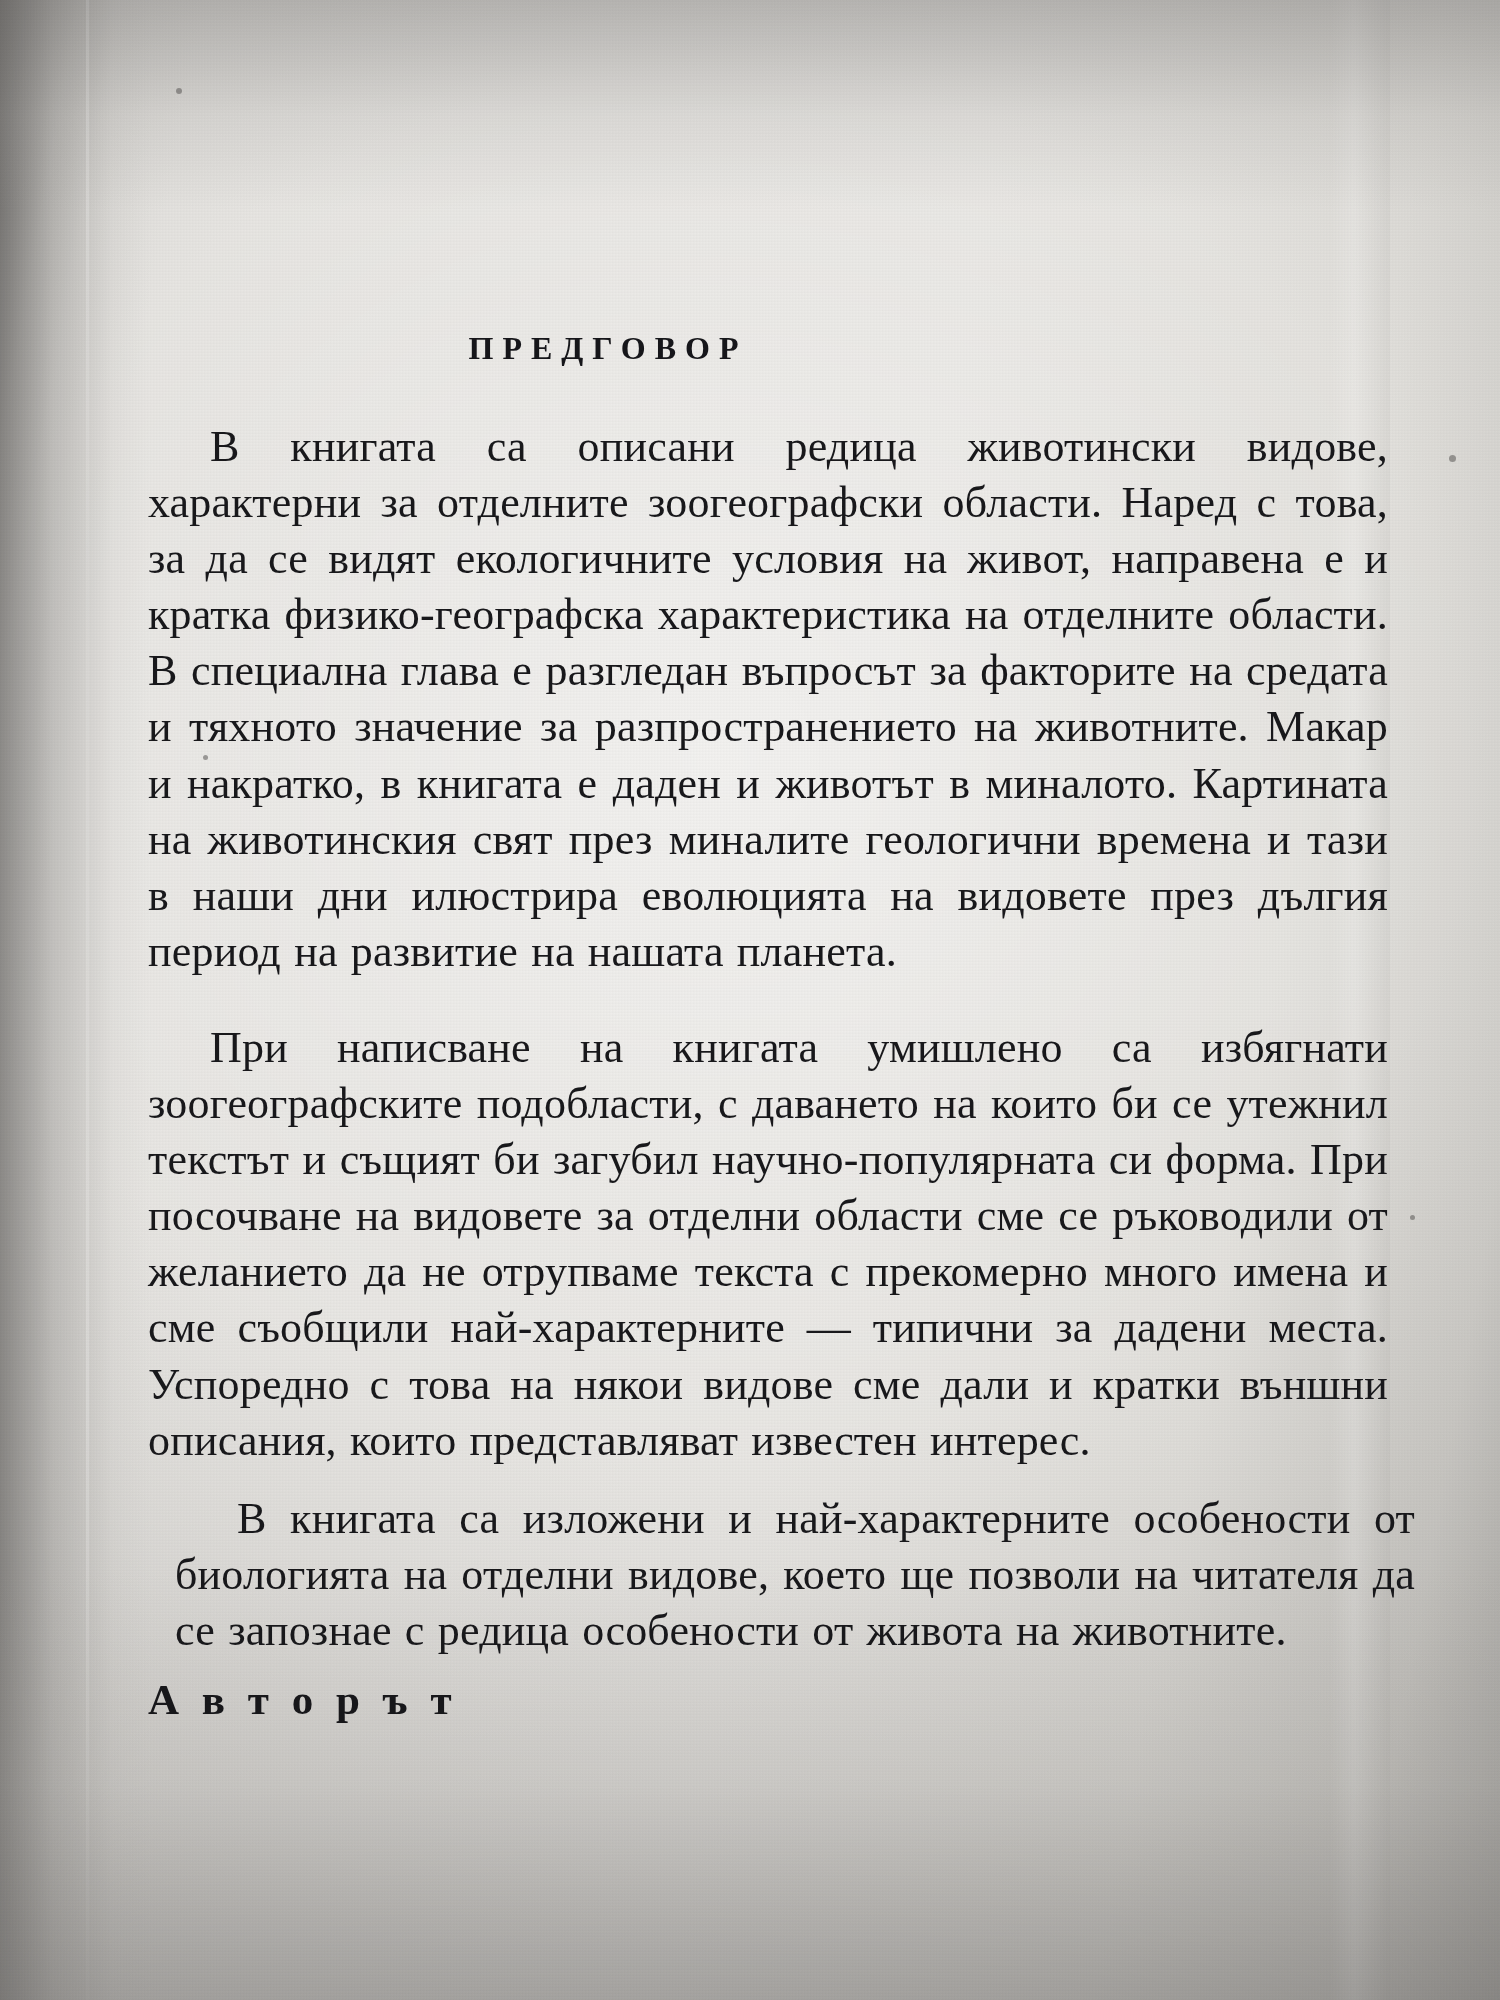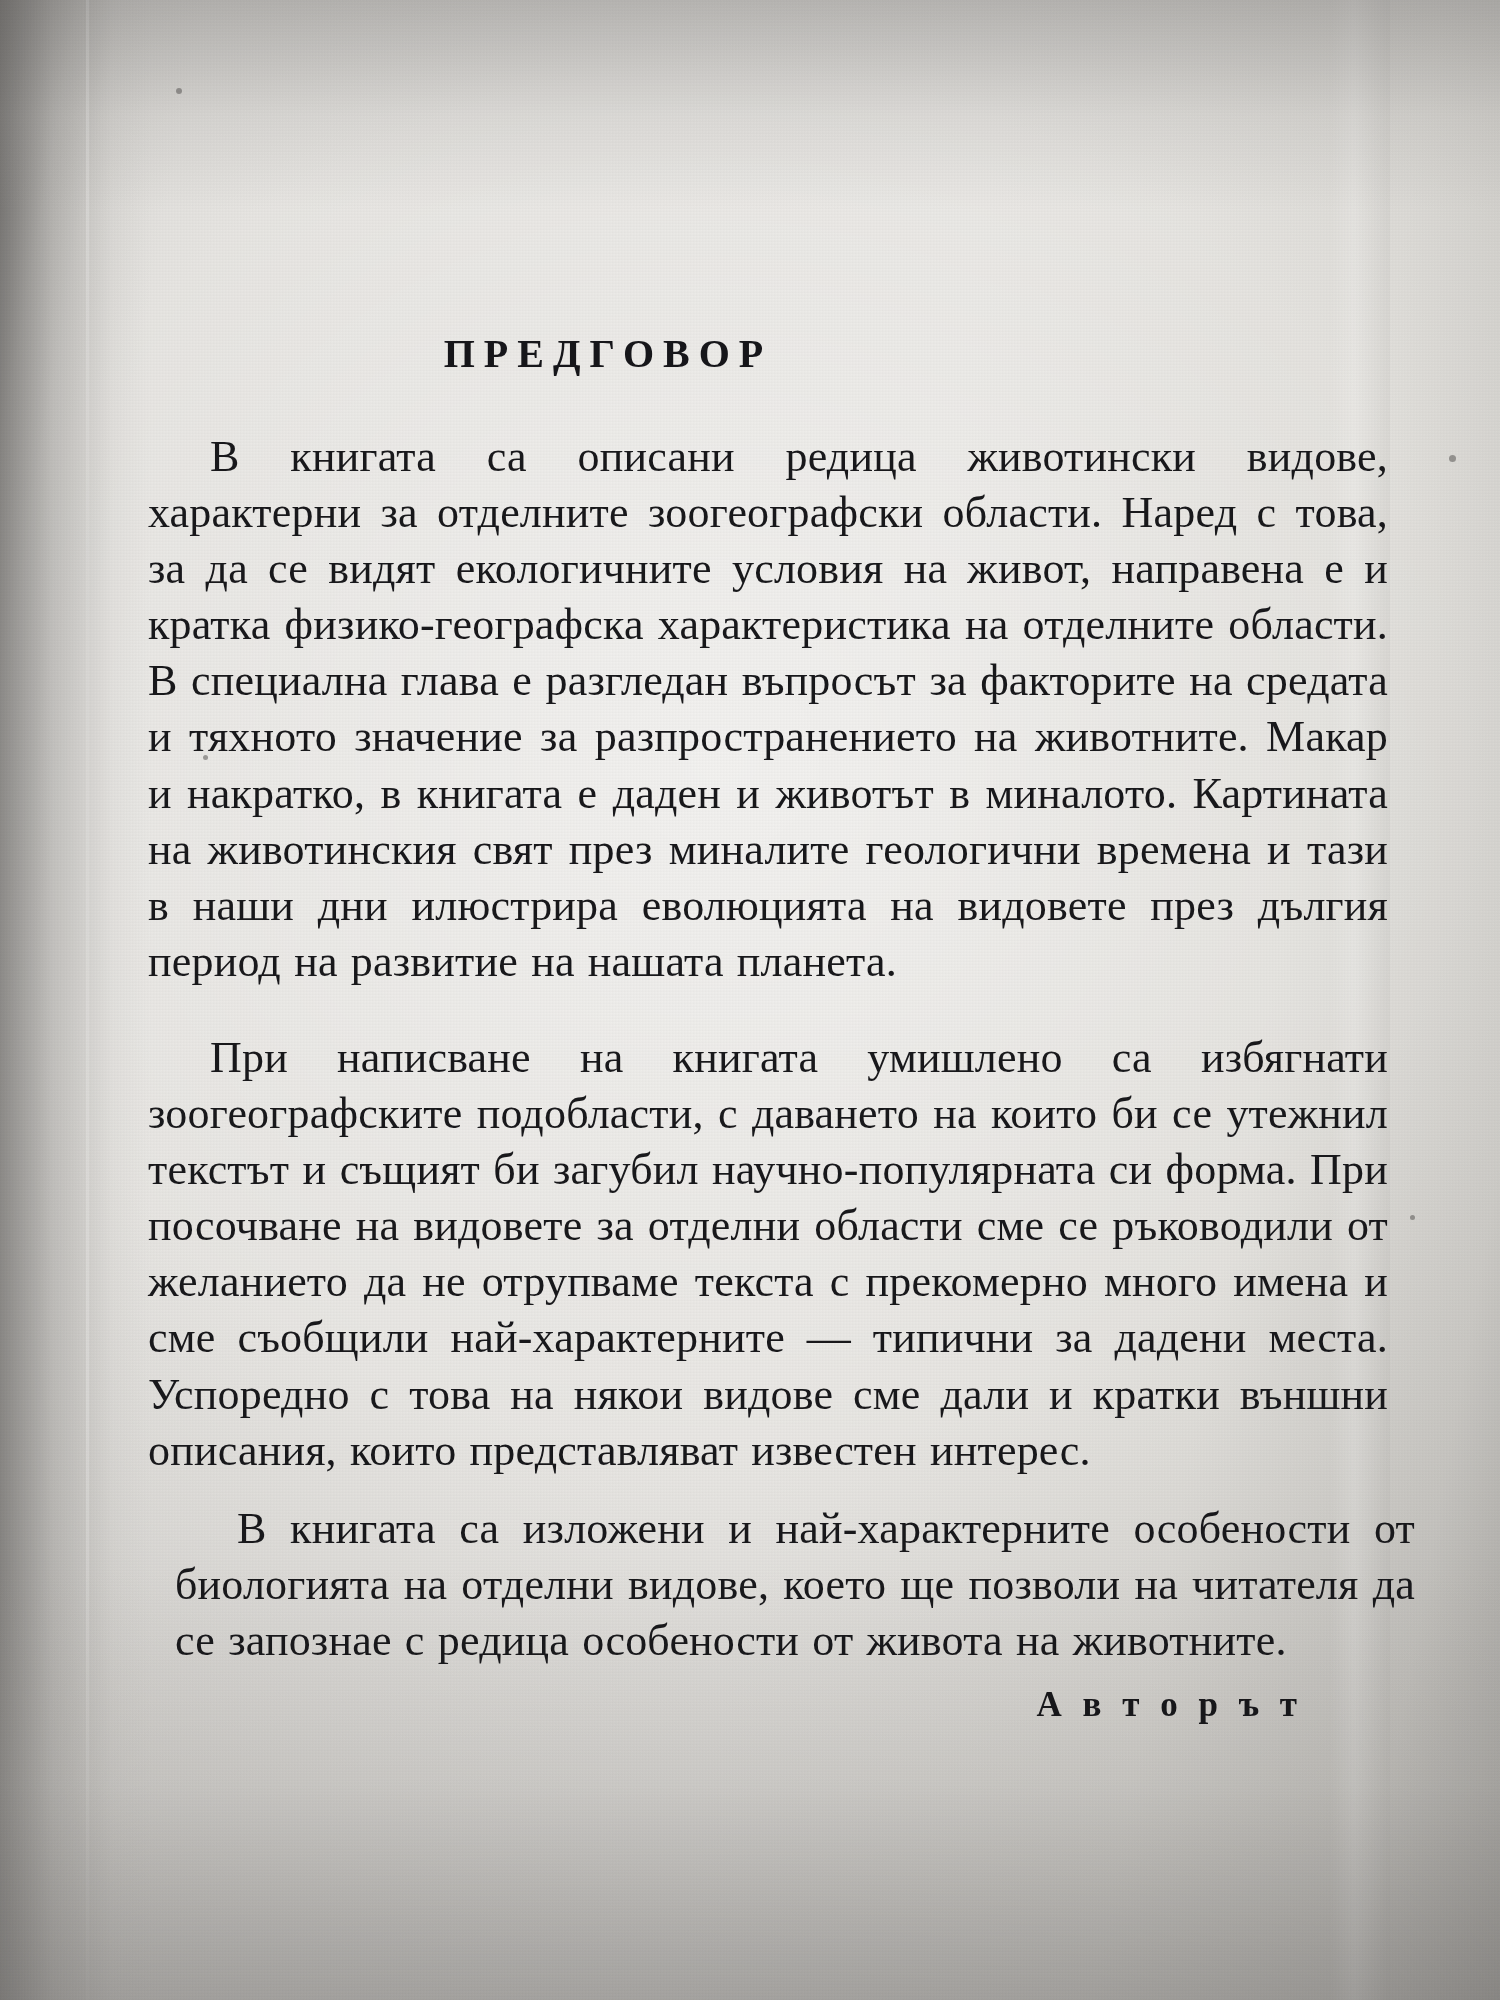--- a/index.html
+++ b/index.html
@@ -66,21 +66,21 @@
   .text-block {
     position: absolute;
     left: 148px;
     top: 330px;
     width: 1250px;
     color: #17171a;
   }
 
   .page-heading {
     text-align: center;
-    font-size: 40px;
+    font-size: 32px;
     letter-spacing: 9px;
     font-weight: 700;
     margin: 0 0 52px 0;
     padding-right: 330px;
     color: #16161a;
   }
 
   .para {
     font-size: 44px;
     line-height: 1.275;
@@ -90,23 +90,22 @@
     width: 1240px;
     color: #18181b;
     font-weight: 500;
     letter-spacing: 0.2px;
     word-spacing: 2px;
   }
   .para.p2 { margin-top: 40px; }
   .para.p3 { margin-top: 22px; margin-left: 27px; }
 
   .signature {
-    font-size: 35px;
+    font-size: 43px;
     letter-spacing: 6px;
-    text-align: right;
     padding-right: 95px;
     font-weight: 600;
   }
 
   
   .grain {
     position: absolute;
     inset: 0;
     pointer-events: none;
     opacity: 0.28;

